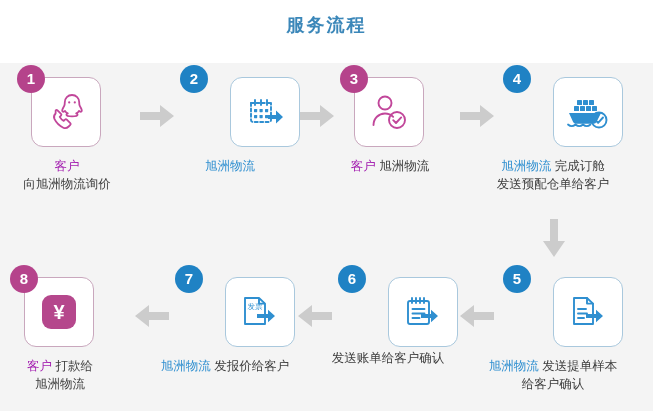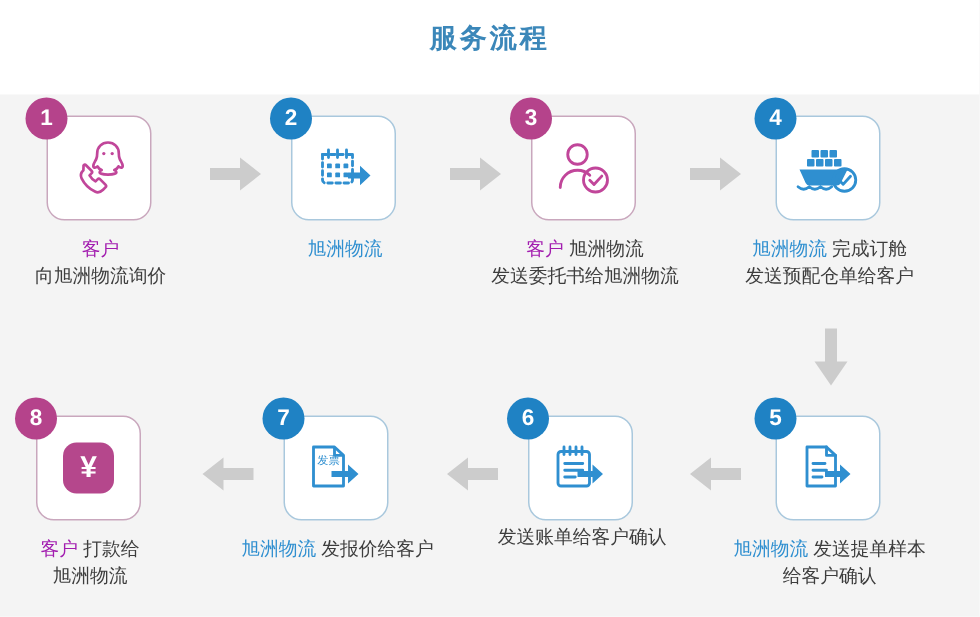--- a/index.html
+++ b/index.html
@@ -60,20 +60,21 @@
     box-sizing: border-box;
     background: #ffffff;
     border-radius: 12px;
     border: 1px solid #c9a7bd;
     display: flex;
     align-items: center;
     justify-content: center;
   }
   .card.blue {
     border-color: #a9c8dd;
+    margin-left: 36px;
   }
   .badge {
     position: absolute;
     left: -14px;
     top: -12px;
     width: 28px;
     height: 28px;
     border-radius: 50%;
     background: #b5438b;
     color: #ffffff;
@@ -220,21 +221,20 @@
               <circle cx="30" cy="29" r="8"></circle>
               <path d="M26.2 29.2 l2.8 2.8 5.2 -5.6"></path>
             </g>
           </svg>
         </span>
       </div>
     </div>
     <div class="step-label">
       <span class="actor">客户</span>&nbsp;<span>旭洲物流</span>
     </div>
-    <div class="step-desc">发送委托书给旭洲物流</div>
   </div>
 
   <div class="arrow" style="left:458px; top:40px;">
     <svg width="40" height="26" viewBox="0 0 40 26">
       <path d="M2 9 h20 v-7 l14 11 -14 11 v-7 h-20 z" fill="#cccccc"></path>
     </svg>
   </div>
 
   <div class="step" style="left:478px; top:14px;">
     <div class="card-wrap">

